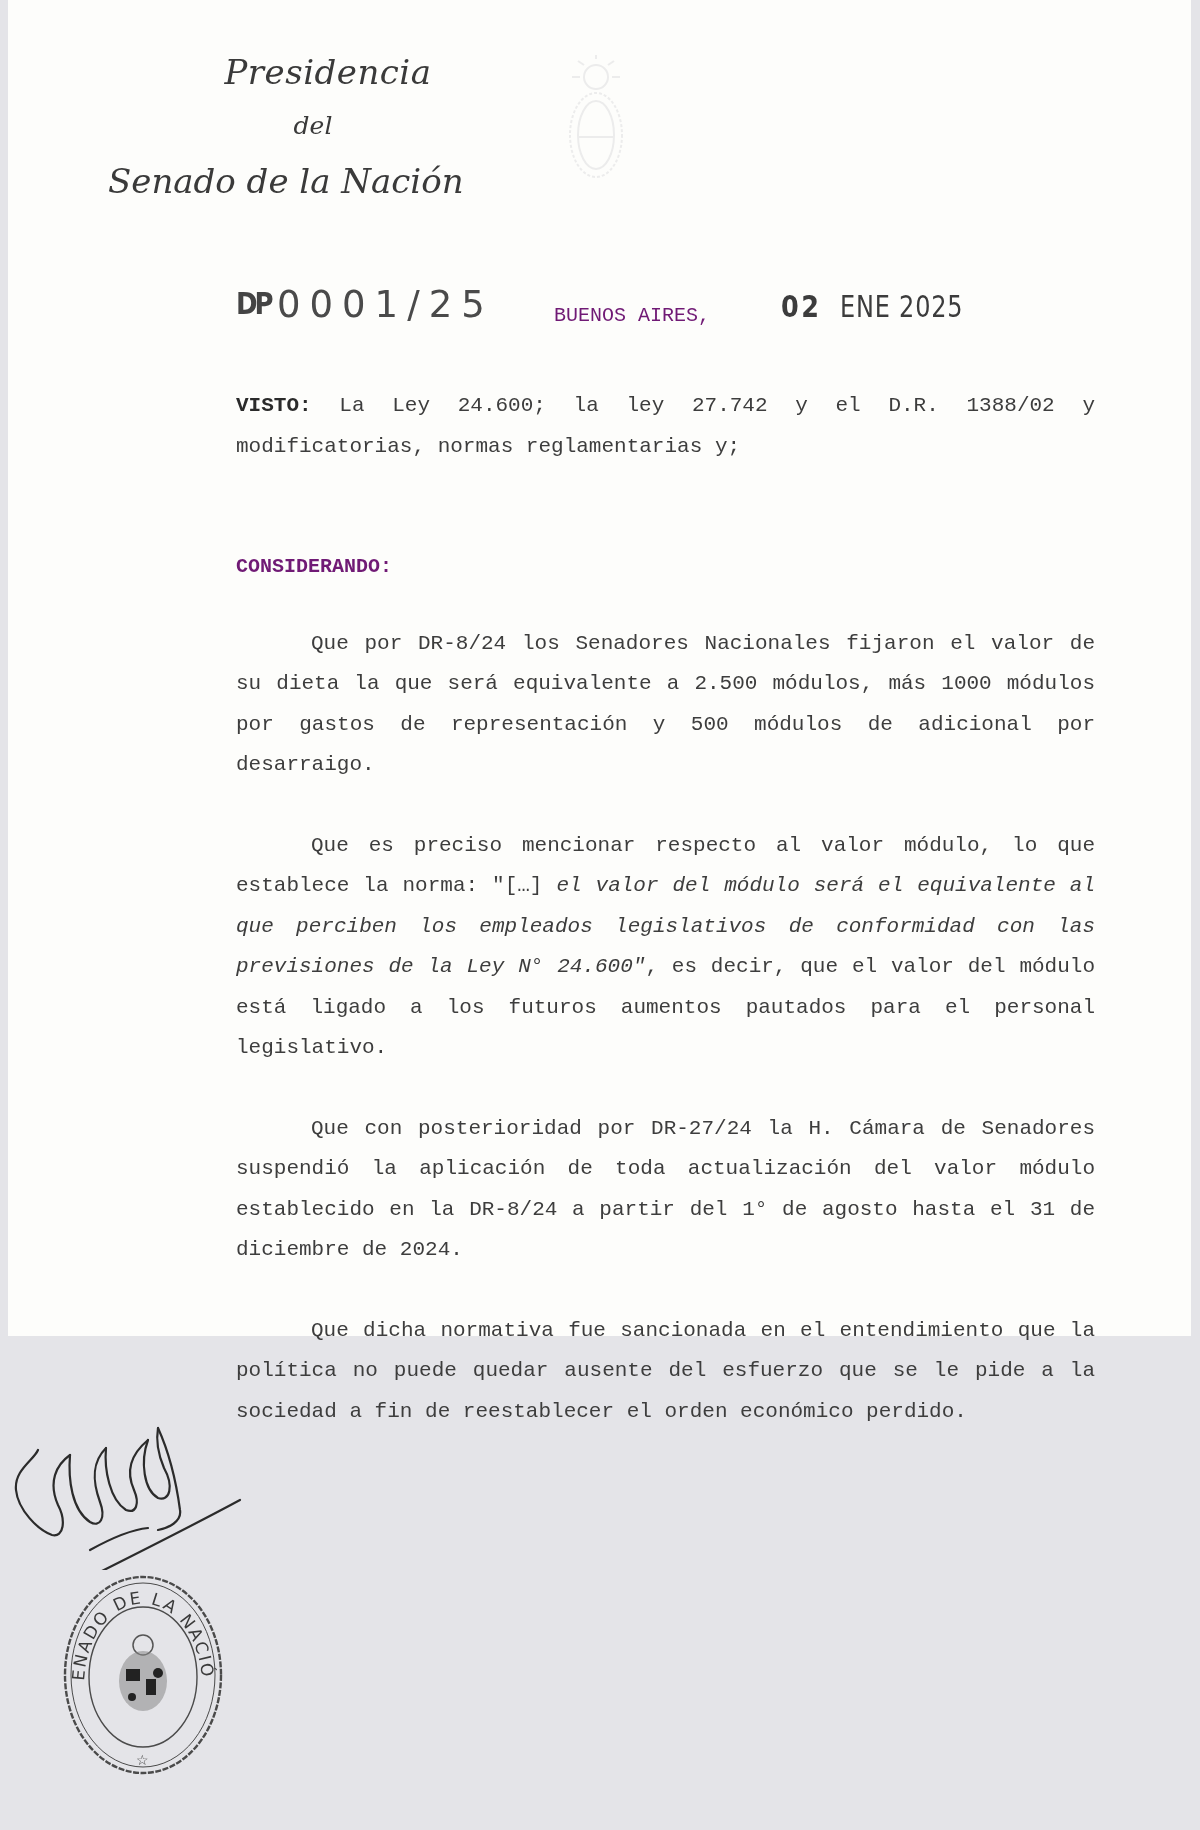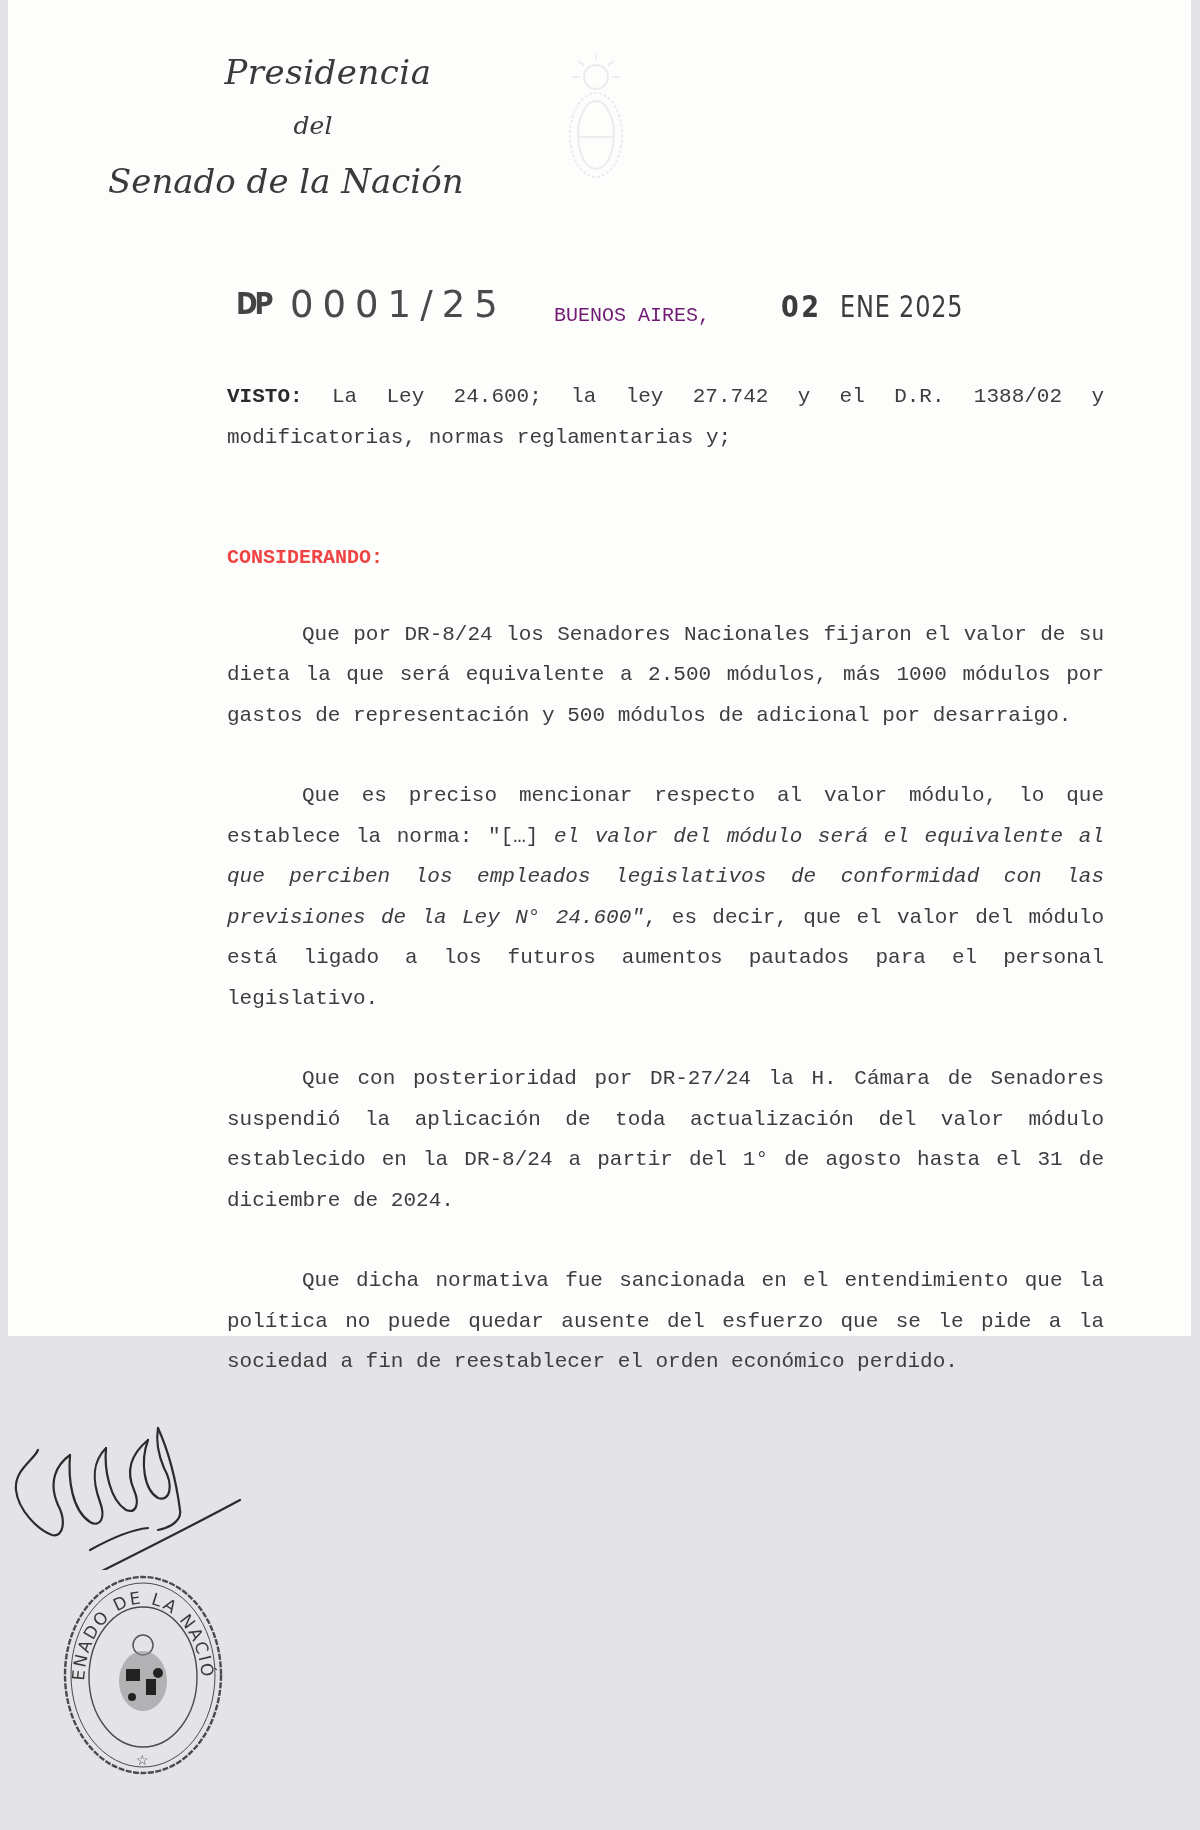--- a/index.html
+++ b/index.html
@@ -25,21 +25,21 @@
     }
     .docnum-row {
       position: absolute; left: 220px; top: 283px; width: 900px; height: 50px;
     }
     .dp-mark {
       position: absolute; left: 8px; top: 6px;
       font-family: "DejaVu Sans", sans-serif; font-weight: bold; font-size: 26px;
       color: #444; letter-spacing: -3px; transform: scaleY(1.15);
     }
     .docnum {
-      position: absolute; left: 62px; top: 0;
+      position: absolute; left: 49px; top: 0;
       font-family: "DejaVu Sans", sans-serif; font-size: 37px; color: #4a4a4a;
       letter-spacing: 9px;
     }
     .city {
       position: absolute; left: 326px; top: 21px;
       font-family: "Liberation Mono", monospace; font-size: 20px; color: #701a75;
     }
     .date-day {
       position: absolute; left: 553px; top: 6px;
       font-family: "DejaVu Sans", sans-serif; font-weight: bold; font-size: 30px; color: #3c3c3c;
@@ -49,24 +49,24 @@
       position: absolute; left: 612px; top: 6px;
       font-family: "DejaVu Sans", sans-serif; font-size: 30px; color: #3c3c3c;
       transform: scaleX(0.8); transform-origin: left; letter-spacing: 1px;
     }
     .body-text {
       position: absolute; left: 219px; top: 377px; width: 877px;
       font-family: "Liberation Mono", monospace; font-size: 21px;
       line-height: 40.5px; color: #3d3d3d;
       text-align: justify;
     }
-    .body-text p { margin: 0; }
+    .body-text p { margin: 9px; }
     .visto .label { font-weight: bold; color: #2a2a2a; }
     .heading {
-      font-weight: bold; color: #ef4444; margin-top: 80px !important;
+      font-weight: bold; color: #701a75; margin-top: 80px !important;
       font-family: "Liberation Mono", monospace; font-size: 20px;
     }
     .para { text-indent: 75px; margin-top: 40px !important; }
     .para.first { margin-top: 36px !important; }
     .para em { font-style: italic; }
     .signature {
       position: absolute; left: 0; top: 1410px; width: 240px; height: 160px;
     }
     .seal {
       position: absolute; left: 48px; top: 1565px; width: 170px; height: 210px;

